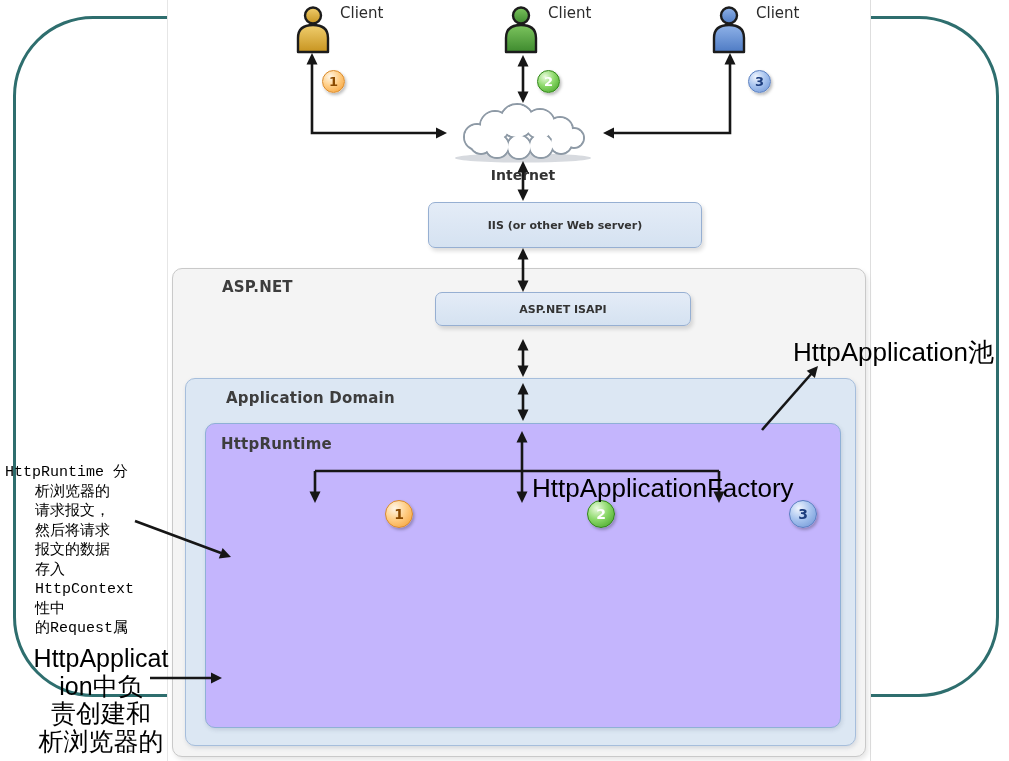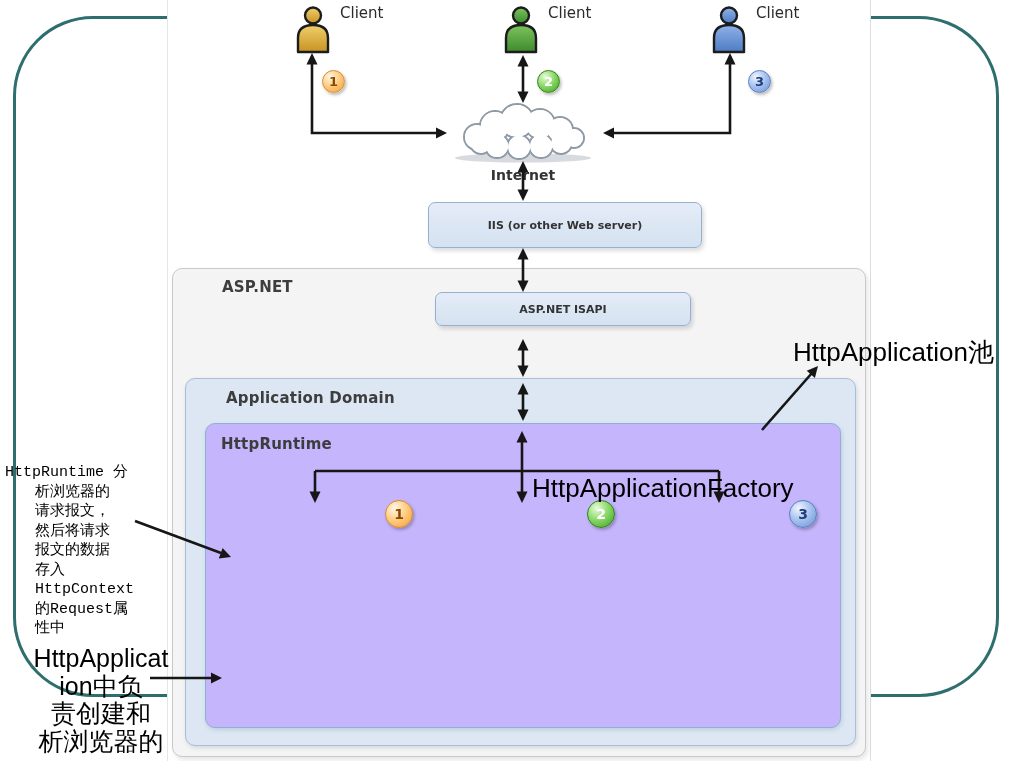--- a/index.html
+++ b/index.html
@@ -264,22 +264,22 @@
 <div class="abs annot" id="pool-label">HttpApplication池</div>
 
 <div class="abs annot" id="runtime-note">
   <div>HttpRuntime 分</div>
   <div class="indent">析浏览器的</div>
   <div class="indent">请求报文，</div>
   <div class="indent">然后将请求</div>
   <div class="indent">报文的数据</div>
   <div class="indent">存入</div>
   <div class="indent">HttpContext</div>
+  <div class="indent">性中</div>
   <div class="indent">的Request属</div>
-  <div class="indent">性中</div>
 </div>
 
 <div class="abs annot" id="app-note">
   <div>HttpApplicat</div>
   <div>ion中负</div>
   <div>责创建和</div>
   <div>析浏览器的</div>
 </div>
 
 </body></html>

